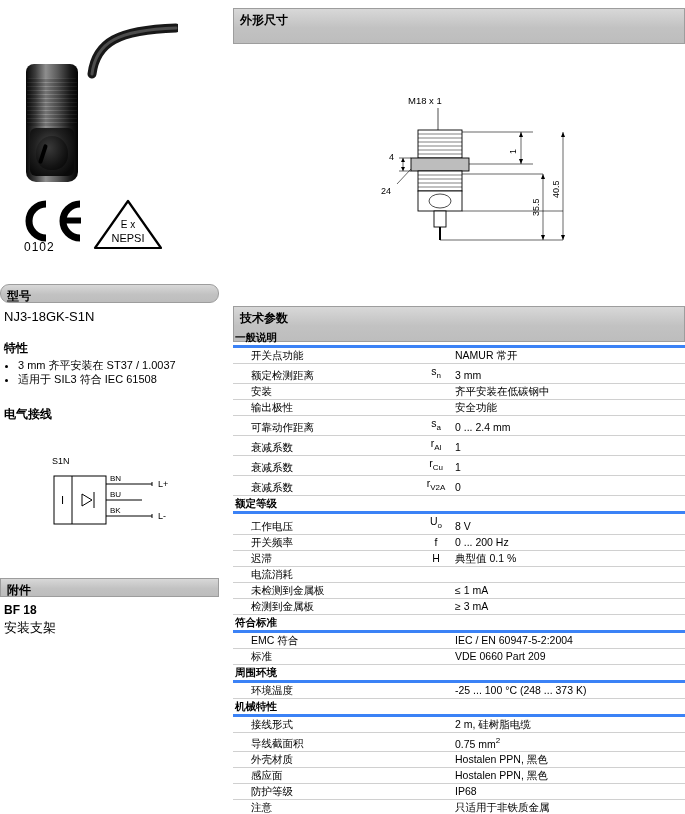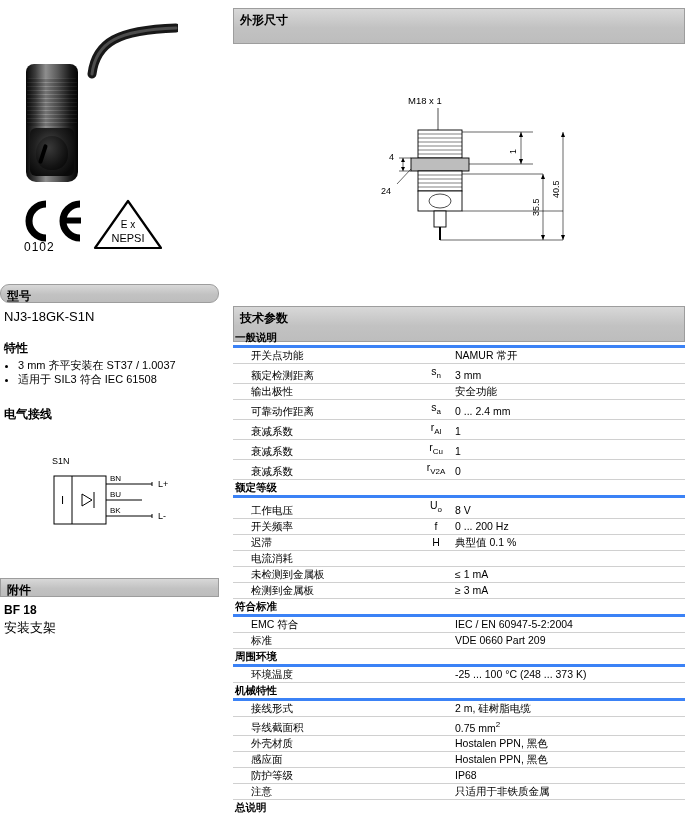--- a/index.html
+++ b/index.html
@@ -385,20 +385,25 @@
             <td class="lbl">开关点功能</td>
             <td class="sym"></td>
             <td class="val">NAMUR  常开</td>
           </tr>
           <tr class="rowline">
             <td class="lbl">额定检测距离</td>
             <td class="sym">s<sub>n</sub></td>
             <td class="val">3 mm</td>
           </tr>
           <tr class="rowline">
+            <td class="lbl">安装</td>
+            <td class="sym"></td>
+            <td class="val">齐平安装在低碳钢中</td>
+          </tr>
+          <tr class="rowline">
             <td class="lbl">输出极性</td>
             <td class="sym"></td>
             <td class="val">安全功能</td>
           </tr>
           <tr class="rowline">
             <td class="lbl">可靠动作距离</td>
             <td class="sym">s<sub>a</sub></td>
             <td class="val">0 ... 2.4 mm</td>
           </tr>
           <tr class="rowline">

